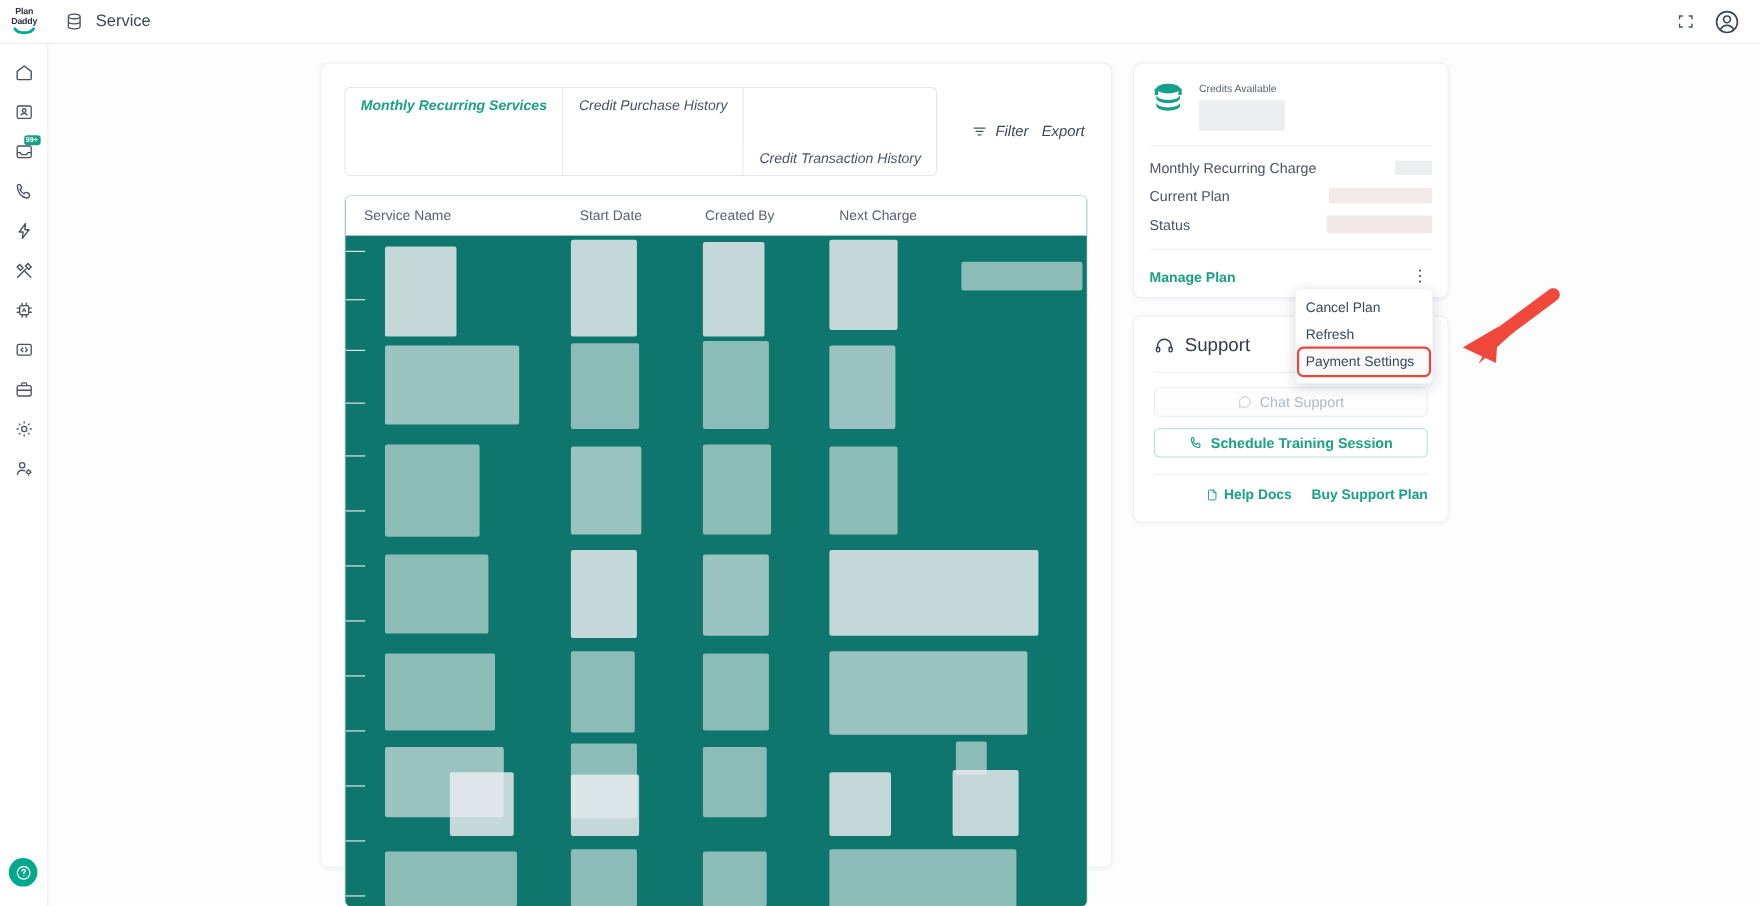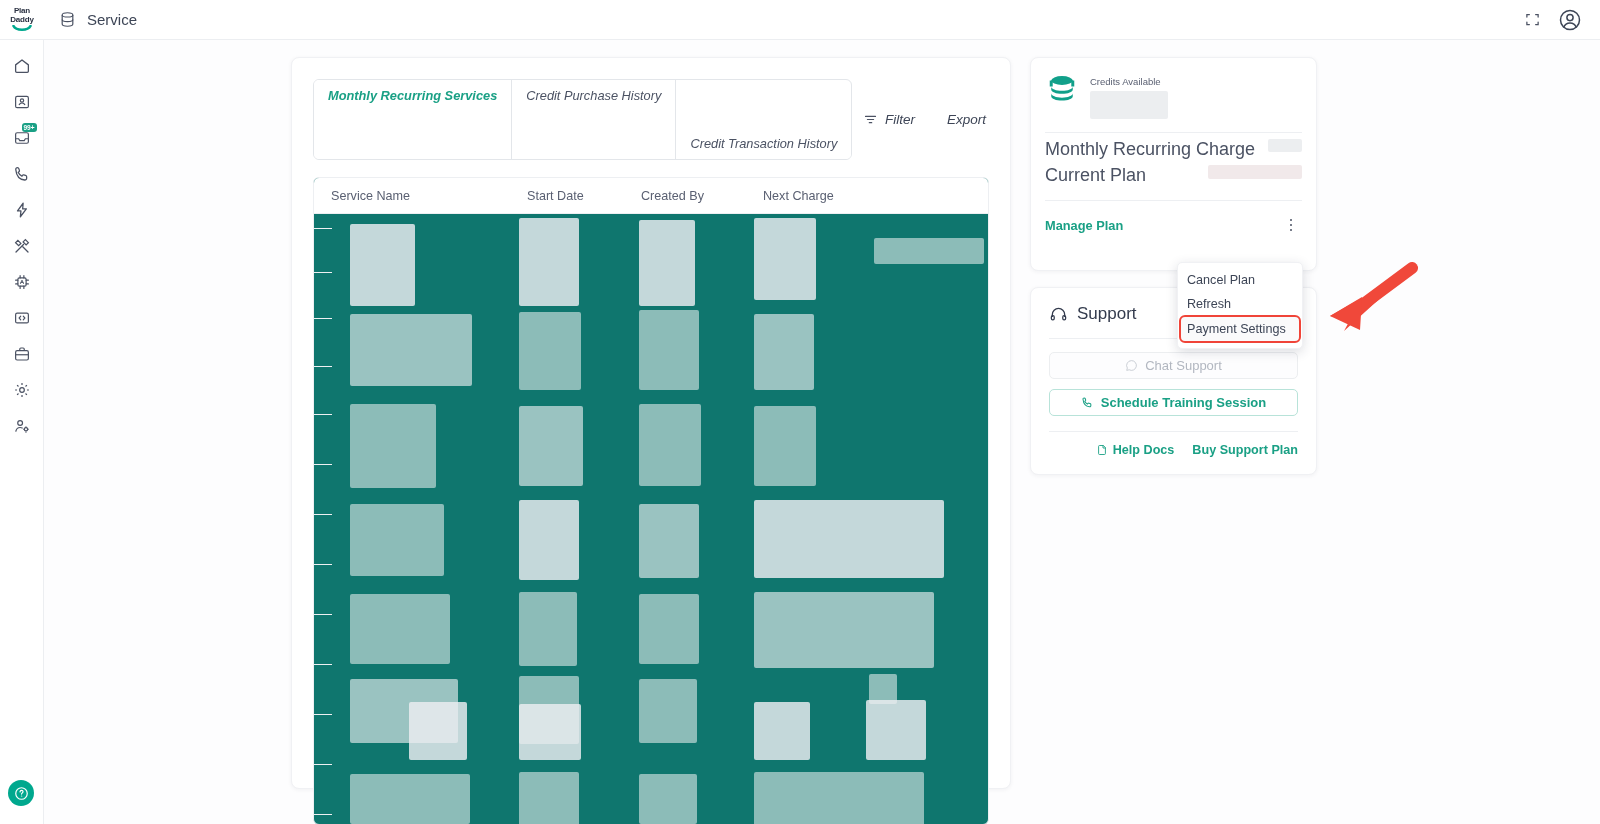--- a/index.html
+++ b/index.html
@@ -78,21 +78,21 @@
     overflow: hidden; background: #ffffff;
   }
   .tab {
     padding: 8px 14px; font-size: 12.8px; color: #4b5263;
     cursor: pointer; background: #ffffff;
     border-right: 1px solid #e3e6ea; white-space: nowrap;
   }
   .tab:last-child { border-right: none; margin-top: 48px; }
   .tab.active { color: #1aa085; font-weight: bold; }
   .head-actions {
-    margin-left: auto; display: flex; align-items: center; gap: 32px;
+    margin-left: auto; display: flex; align-items: center; gap: 12px;
     padding-right: 3px;
   }
   .hbtn {
     display: flex; align-items: center; gap: 7px; cursor: pointer;
     font-size: 13.5px; color: #3d4556;
   }
   .table-wrap {
     margin: 17px 21px 21px 21px; height: 648px;
     border: 1px solid #edeff2; border-radius: 6px;
     background: #0f766e; overflow: hidden; position: relative;
@@ -115,21 +115,21 @@
     position: absolute; left: 1030px; top: 57px;
     width: 287px; height: 214px;
     background: #ffffff; border: 1px solid #f0f1f4; border-radius: 8px;
     box-shadow: 0 1px 4px rgba(30,40,60,0.055);
     padding: 14px 14px 0 14px;
   }
   .credits-top { display: flex; align-items: flex-start; gap: 11px; height: 52px; }
   .credits-label { font-size: 9.5px; color: #5a6072; margin-top: 4px; }
   .redact { background: #eceef0; border-radius: 2px; }
   .hr { height: 1px; background: #edeff2; margin: 8px 0 0 0; }
-  .kv { display: flex; align-items: flex-start; height: 26px; font-size: 18px; color: #4b5263; }
+  .kv { display: flex; align-items: center; height: 26px; font-size: 13px; color: #4b5263; }
   .manage-row { display: flex; align-items: center; height: 28px; }
   .manage-link { font-size: 12.8px; color: #1aa085; font-weight: bold; cursor: pointer; }
   .kebab {
     margin-left: auto; width: 22px; height: 22px; display: flex;
     flex-direction: column; align-items: center; justify-content: center;
     gap: 2.5px; cursor: pointer;
   }
   .kdot { width: 2.6px; height: 2.6px; border-radius: 50%; background: #4b5263; }
 
   .support-card {
@@ -403,20 +403,24 @@
 
     <div style="padding-top:6px">
       <div class="kv">
         <span>Monthly Recurring Charge</span>
         <span class="redact" style="width:34px;height:13px;margin-left:auto"></span>
       </div>
       <div class="kv">
         <span>Current Plan</span>
         <span class="redact" style="width:94px;height:14px;margin-left:auto;background:#f1e9ea"></span>
       </div>
+      <div class="kv">
+        <span>Status</span>
+        <span class="redact" style="width:96px;height:16px;margin-left:auto;background:#f2e8e9"></span>
+      </div>
     </div>
 
     <div class="hr" style="margin-top:9px"></div>
 
     <div class="manage-row" style="margin-top:10px">
       <span class="manage-link">Manage Plan</span>
       <span class="kebab">
         <span class="kdot"></span>
           <span class="kdot"></span>
           <span class="kdot"></span>

